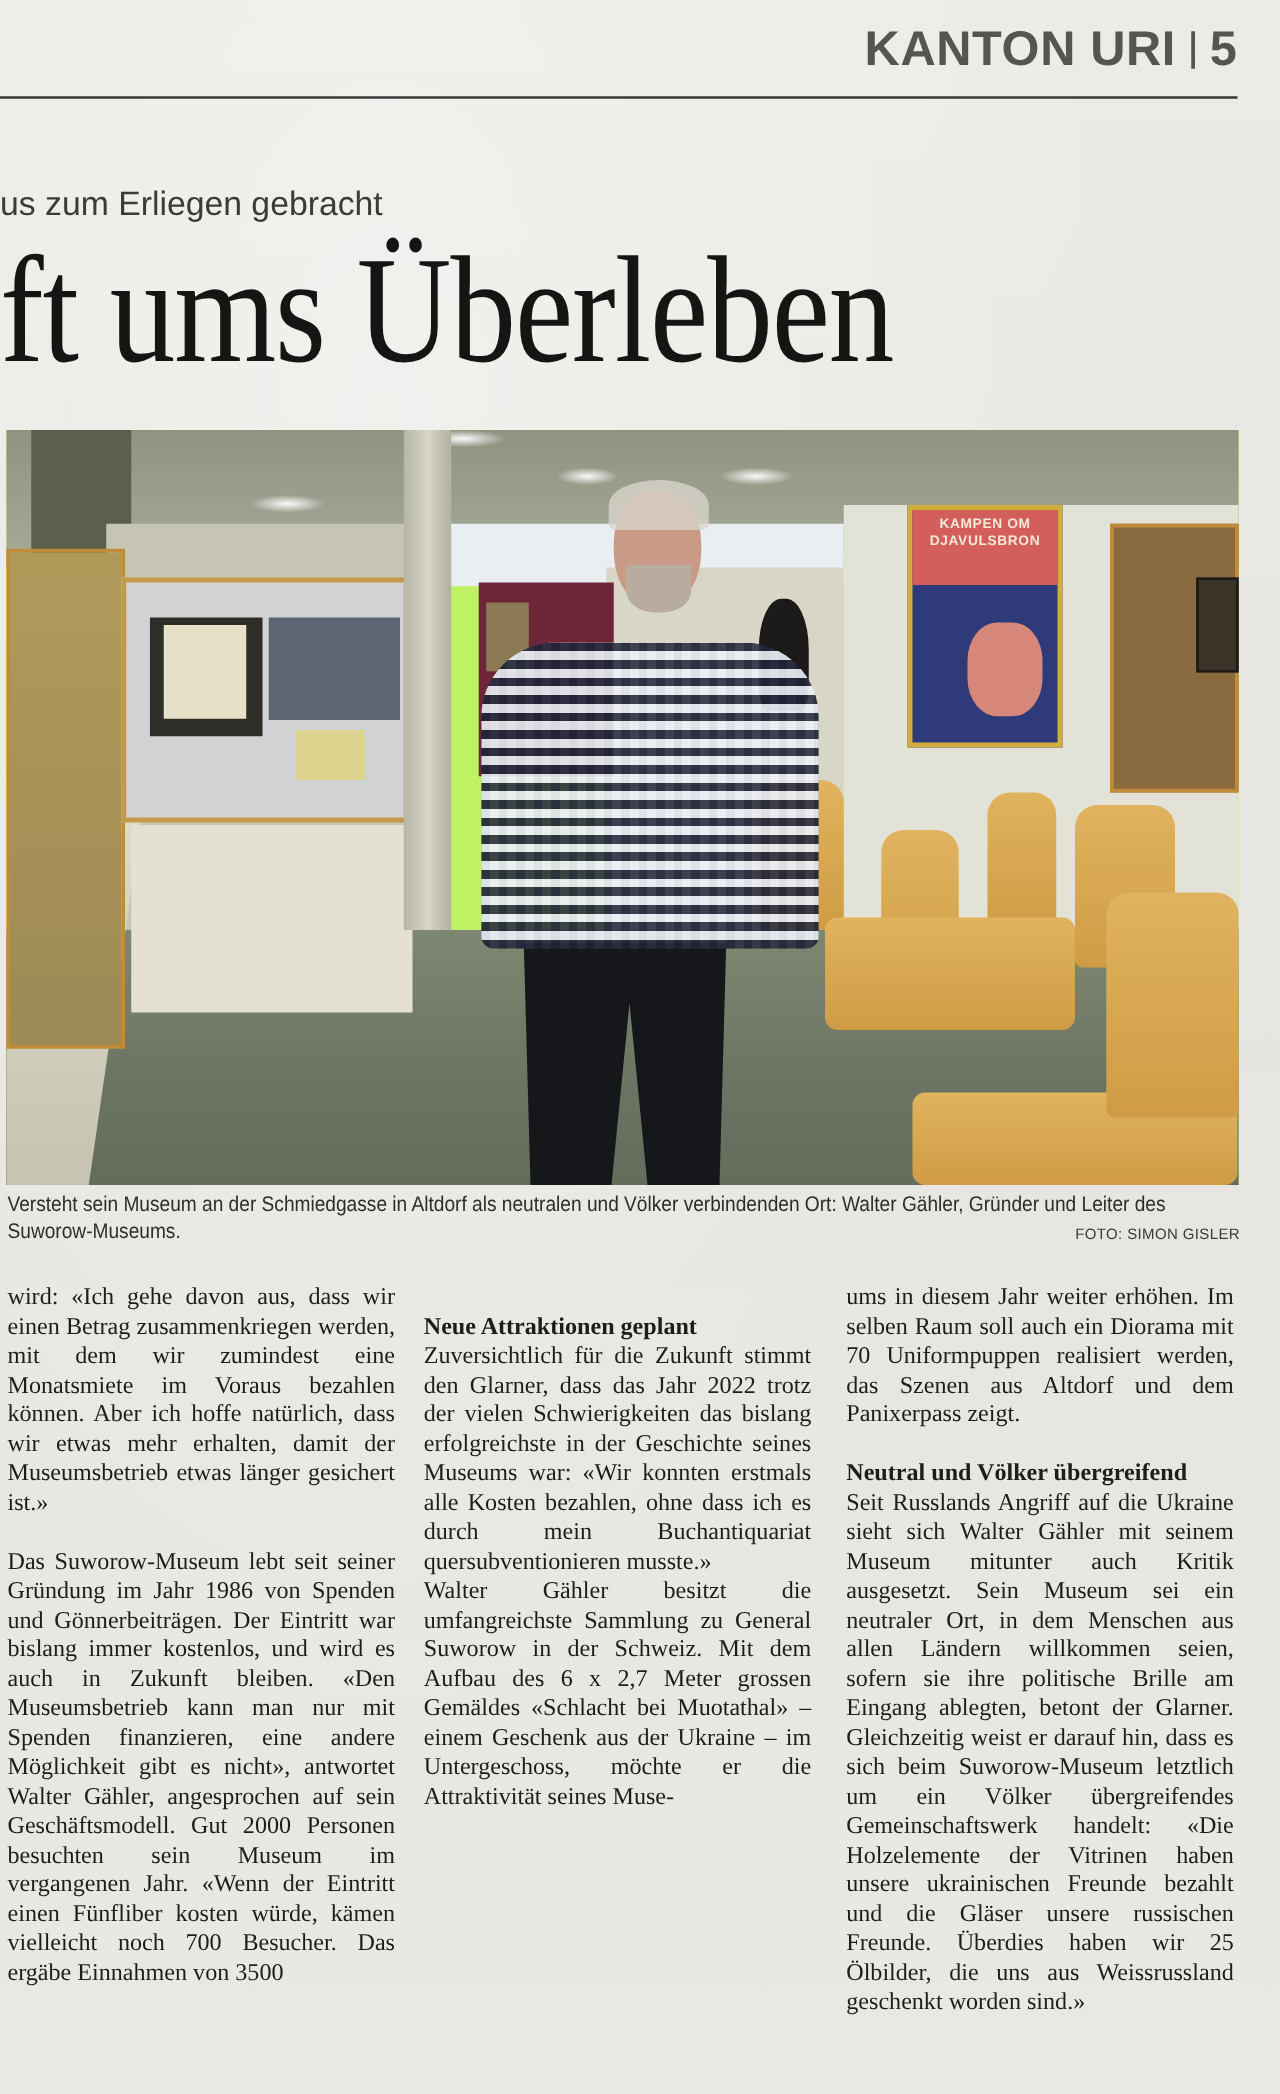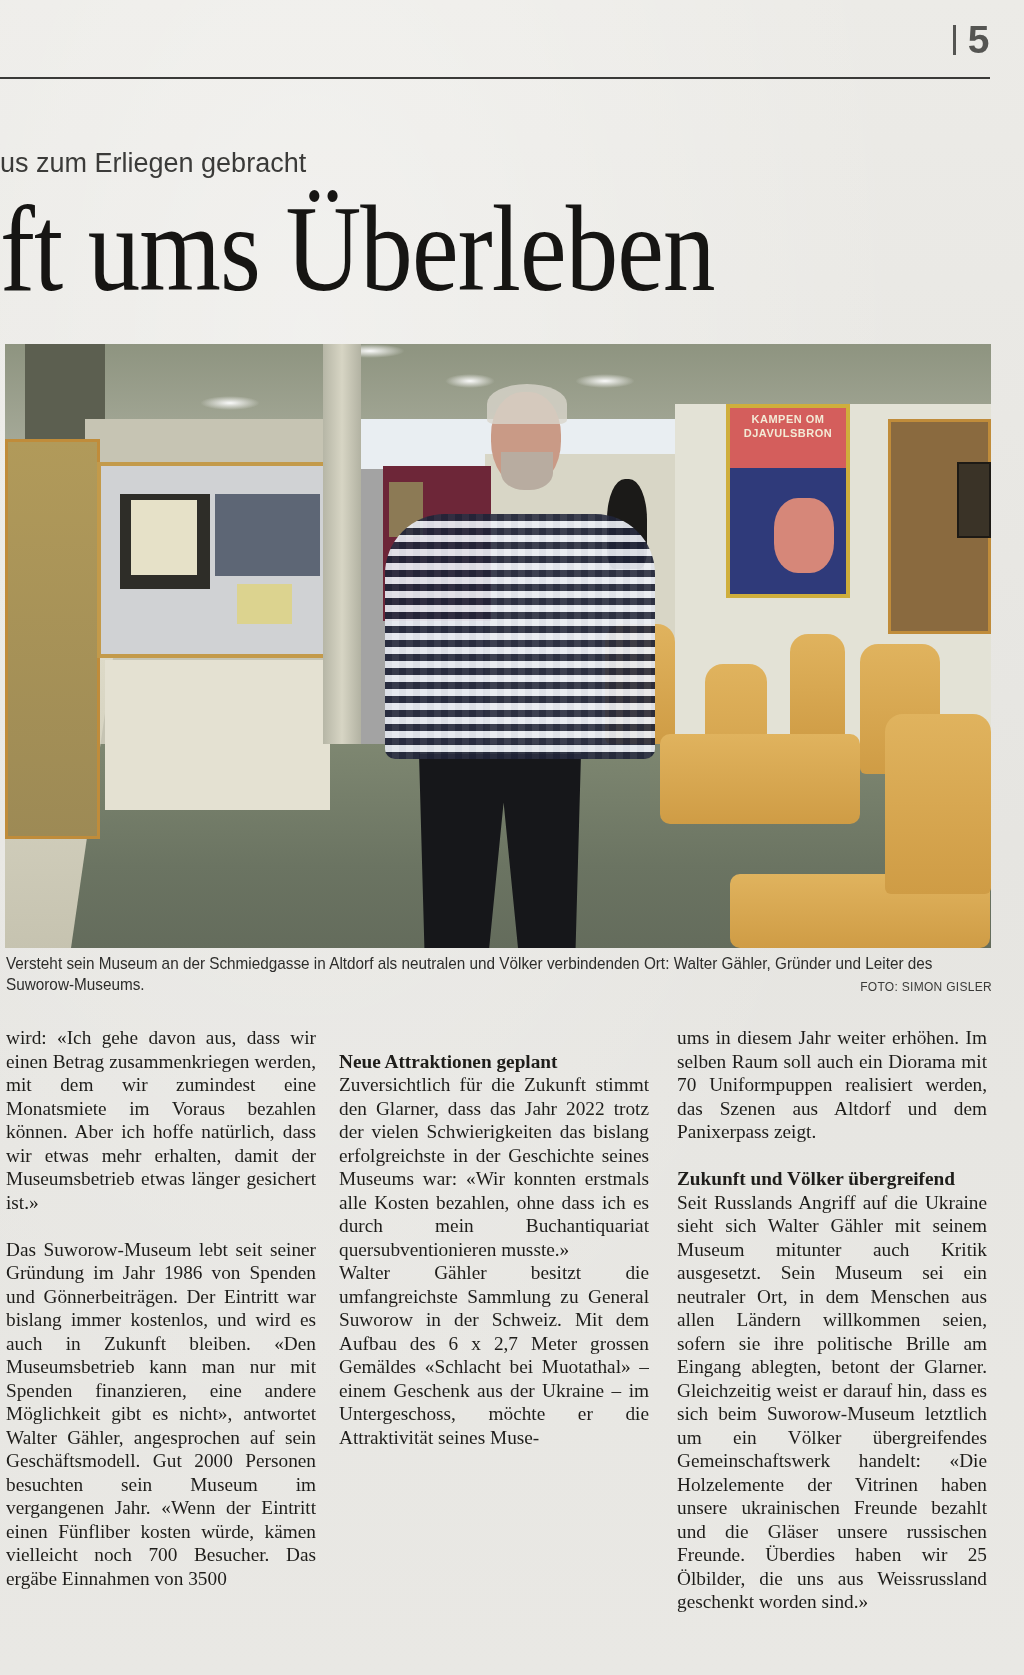--- a/index.html
+++ b/index.html
@@ -35,21 +35,21 @@
   }
   .headline {
     position: absolute; left: 0; top: 188px;
     font-family: "Liberation Serif", "DejaVu Serif", serif;
     font-size: 122px; line-height: 1; color: #161513; letter-spacing: -1px;
     transform: scaleX(0.86); transform-origin: left top;
   }
   
   .photo {
     position: absolute; left: 5px; top: 344px; width: 986px; height: 604px;
-    overflow: hidden; background: #a3a3a3;
+    overflow: hidden; background: #bef264;
   }
   .photo > div { position: absolute; }
   .ceiling { left:0; top:0; width:986px; height:110px; background: linear-gradient(180deg,#8e9480,#a7ab9a); }
   .dark-pillar { left:20px; top:0; width:80px; height:160px; background:#5c5f50; }
   .ceil-light { background: radial-gradient(ellipse, #fafafa 0%, rgba(255,255,255,0) 70%); height:14px; }
   .wall-left { left:80px; top:75px; width:240px; height:330px; background:#c6c4b3; }
   .vitrine-left { left:0; top:95px; width:95px; height:400px; background: linear-gradient(180deg,#b19a5a,#9d8a55); border:3px solid #c08c3a; box-sizing:border-box; }
   .vitrine-mid { left:92px; top:118px; width:230px; height:196px; background:#d0d2d4; border:4px solid #c39a4a; box-sizing:border-box; }
   .frame1 { left:115px; top:150px; width:90px; height:95px; background:#2e2d28; }
   .frame1 i { position:absolute; left:11px; top:6px; width:66px; height:75px; background:#e6e1c8; }
@@ -104,20 +104,21 @@
   .col1 { left: 6px; }
   .col2 { left: 339px; }
   .col3 { left: 677px; }
 </style>
 </head>
 <body>
 
 <div class="paper-tint"></div>
 
 <div class="section-head">
+  <span>KANTON URI</span>
   <span class="sep"></span>
   <span>5</span>
 </div>
 <div class="rule"></div>
 
 <div class="kicker">us zum Erliegen gebracht</div>
 <div class="headline">ft ums Überleben</div>
 
 <div class="photo">
   <div class="ceiling"></div>
@@ -179,15 +180,15 @@
 <div class="col col2">
   <div class="gap"></div>
   <h3>Neue Attraktionen geplant</h3>
   <p>Zuversichtlich für die Zukunft stimmt den Glarner, dass das Jahr 2022 trotz der vielen Schwierigkeiten das bislang erfolgreichste in der Geschichte seines Museums war: «Wir konnten erstmals alle Kosten bezahlen, ohne dass ich es durch mein Buchantiquariat quersubventionieren musste.»</p>
   <p>Walter Gähler besitzt die umfangreichste Sammlung zu General Suworow in der Schweiz. Mit dem Aufbau des 6 x 2,7 Meter grossen Gemäldes «Schlacht bei Muotathal» – einem Geschenk aus der Ukraine – im Untergeschoss, möchte er die Attraktivität seines Muse-</p>
 </div>
 
 <div class="col col3">
   <p>ums in diesem Jahr weiter erhöhen. Im selben Raum soll auch ein Diorama mit 70 Uniformpuppen realisiert werden, das Szenen aus Altdorf und dem Panixerpass zeigt.</p>
   <div class="gap"></div>
-  <h3>Zukunft und Völker übergreifend</h3>
+  <h3>Neutral und Völker übergreifend</h3>
   <p>Seit Russlands Angriff auf die Ukraine sieht sich Walter Gähler mit seinem Museum mitunter auch Kritik ausgesetzt. Sein Museum sei ein neutraler Ort, in dem Menschen aus allen Ländern willkommen seien, sofern sie ihre politische Brille am Eingang ablegten, betont der Glarner. Gleichzeitig weist er darauf hin, dass es sich beim Suworow-Museum letztlich um ein Völker übergreifendes Gemeinschaftswerk handelt: «Die Holzelemente der Vitrinen haben unsere ukrainischen Freunde bezahlt und die Gläser unsere russischen Freunde. Überdies haben wir 25 Ölbilder, die uns aus Weissrussland geschenkt worden sind.»</p>
 </div>
 
 </body></html>

